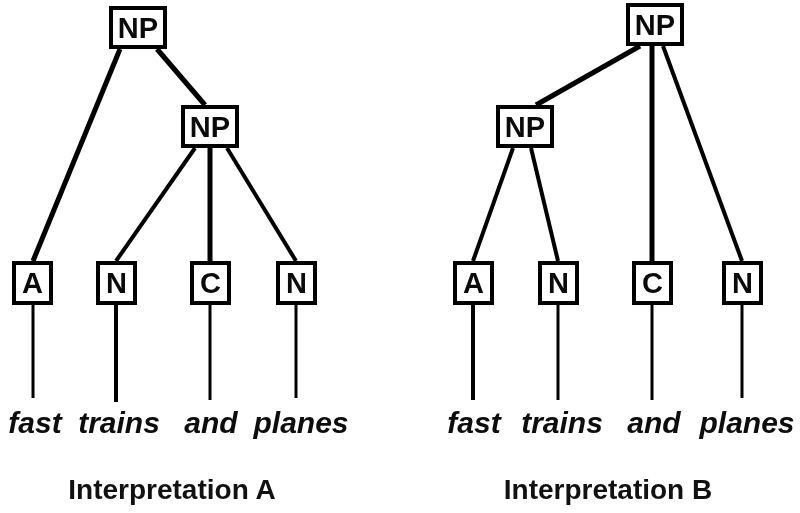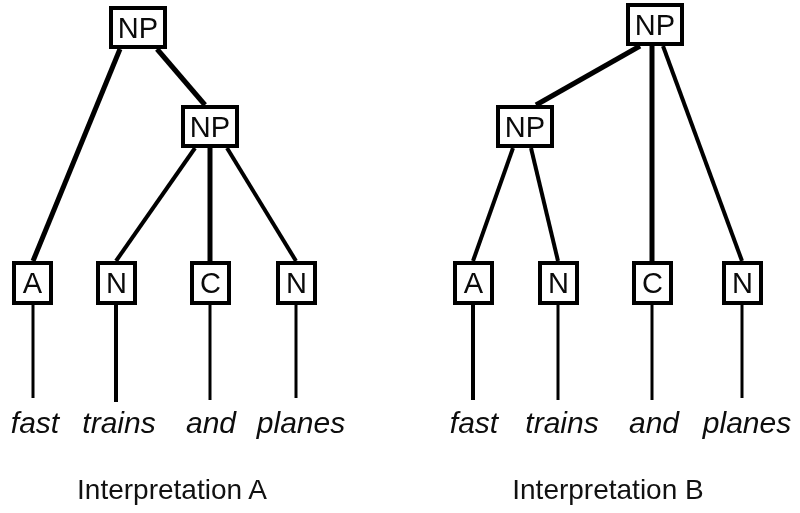--- a/index.html
+++ b/index.html
@@ -11,20 +11,21 @@
     width: 800px;
     height: 513px;
     overflow: hidden;
     font-family: "Liberation Sans", sans-serif;
   }
   #canvas {
     position: relative;
     width: 688px;
     height: 513px;
     background: #ffffff;
+    font-weight: bold;
   }
   svg.tree-layer {
     position: absolute;
     top: 0;
     left: 0;
     width: 800px;
     height: 513px;
   }
   .edge {
     stroke: #000000;

